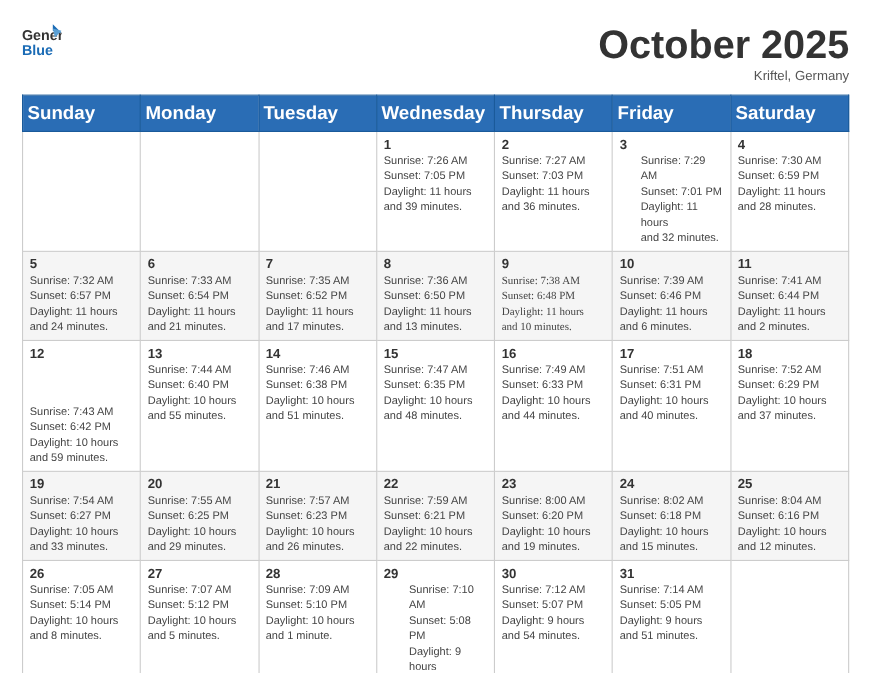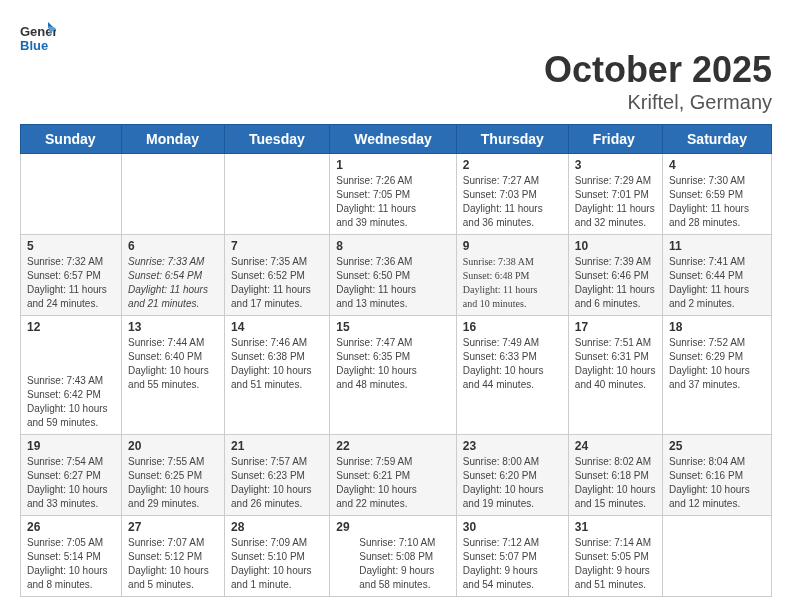--- a/index.html
+++ b/index.html
@@ -21,37 +21,36 @@
       align-items: center;
       gap: 4px;
     }
     .title-block {
       text-align: right;
     }
     .month-title {
       font-size: 36px;
       font-weight: bold;
       color: #333;
-      margin-top: 29px;
     }
     .location-title {
-      font-size: 20px;
+      font-size: 12px;
       color: #555;
     }
     .calendar {
       width: 100%;
       border-collapse: collapse;
       border: 1px solid #ccc;
     }
     .calendar th {
       background: #2a6db5;
       color: #fff;
       text-align: left;
-      padding: 6px 24px;
-      font-size: 14px;
+      padding: 6px 4px;
+      font-size: 17px;
       border: 1px solid #1a5a9a;
     }
     .calendar td {
       vertical-align: top;
       padding: 4px 6px;
       border: 1px solid #ccc;
       width: calc(100%/7);
       min-height: 80px;
       font-size: 10.5px;
       color: #333;
@@ -120,21 +119,21 @@
         </td>
         <td>
           <div class="day-number">2</div>
           <div class="day-info" style="white-space: pre-line;">Sunrise: 7:27 AM
 Sunset: 7:03 PM
 Daylight: 11 hours
 and 36 minutes.</div>
         </td>
         <td>
           <div class="day-number">3</div>
-          <div class="day-info" style="white-space: pre-line;">Sunrise: 7:29 AM
+          <div class="day-info" style="white-space: pre-line; margin-left: 19px;">Sunrise: 7:29 AM
 Sunset: 7:01 PM
 Daylight: 11 hours
 and 32 minutes.</div>
         </td>
         <td>
           <div class="day-number">4</div>
           <div class="day-info" style="white-space: pre-line;">Sunrise: 7:30 AM
 Sunset: 6:59 PM
 Daylight: 11 hours
 and 28 minutes.</div>
@@ -143,21 +142,21 @@
       <tr>
         <td>
           <div class="day-number">5</div>
           <div class="day-info" style="white-space: pre-line;">Sunrise: 7:32 AM
 Sunset: 6:57 PM
 Daylight: 11 hours
 and 24 minutes.</div>
         </td>
         <td>
           <div class="day-number">6</div>
-          <div class="day-info" style="white-space: pre-line; font-style: italic;">Sunrise: 7:33 AM
+          <div class="day-info" style="white-space: pre-line;">Sunrise: 7:33 AM
 Sunset: 6:54 PM
 Daylight: 11 hours
 and 21 minutes.</div>
         </td>
         <td>
           <div class="day-number">7</div>
           <div class="day-info" style="white-space: pre-line;">Sunrise: 7:35 AM
 Sunset: 6:52 PM
 Daylight: 11 hours
 and 17 minutes.</div>

